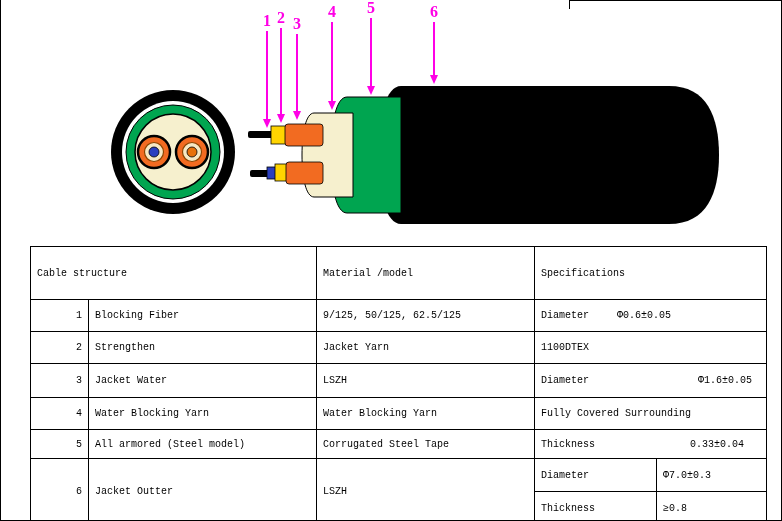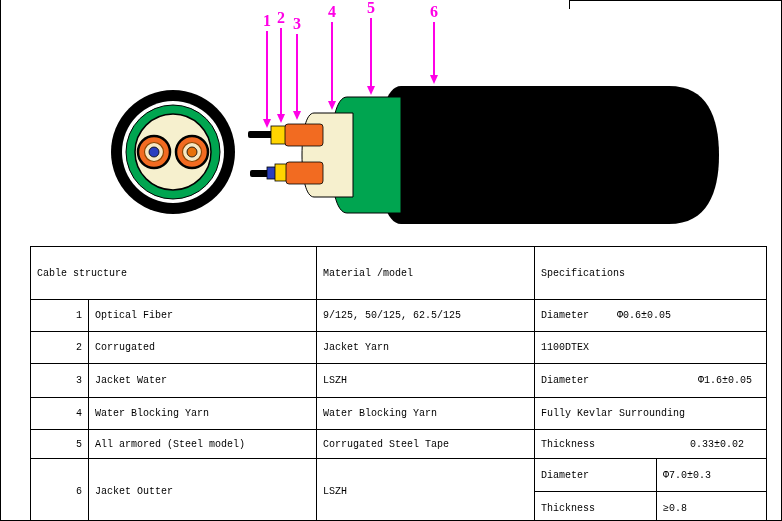--- a/index.html
+++ b/index.html
@@ -143,64 +143,64 @@
 
     <tbody>
         <tr class="r-hdr">
       <td colspan="2">Cable structure</td>
       <td>Material /model</td>
       <td colspan="2">Specifications</td>
     </tr>
 
     <tr class="r-1">
       <td class="num">1</td>
-      <td>Optical Fiber</td>
+      <td>Blocking Fiber</td>
       <td>9/125, 50/125, 62.5/125</td>
       <td colspan="2">
         <div class="specflex s-gap">
           <span>Diameter</span>
           <span>Φ0.6±0.05</span>
         </div>
       </td>
     </tr>
 
     <tr class="r-2">
       <td class="num">2</td>
-      <td>Corrugated</td>
+      <td>Strengthen</td>
       <td>Jacket Yarn</td>
       <td colspan="2">1100DTEX</td>
     </tr>
 
     <tr class="r-3">
       <td class="num">3</td>
       <td>Jacket Water</td>
       <td>LSZH</td>
       <td colspan="2">
         <div class="specflex s-between pr8">
           <span>Diameter</span>
           <span>Φ1.6±0.05</span>
         </div>
       </td>
     </tr>
 
     <tr class="r-4">
       <td class="num">4</td>
       <td>Water Blocking Yarn</td>
       <td>Water Blocking Yarn</td>
-      <td colspan="2">Fully Kevlar Surrounding</td>
+      <td colspan="2">Fully Covered Surrounding</td>
     </tr>
 
     <tr class="r-5">
       <td class="num">5</td>
       <td>All armored (Steel model)</td>
       <td>Corrugated Steel Tape</td>
       <td colspan="2">
         <div class="specflex s-between pr16">
           <span>Thickness</span>
-          <span>0.33±0.02</span>
+          <span>0.33±0.04</span>
         </div>
       </td>
     </tr>
 
     <tr class="r-6a">
       <td class="num" rowspan="2">6</td>
       <td rowspan="2">Jacket Outter</td>
       <td rowspan="2">LSZH</td>
       <td>Diameter</td>
       <td>Φ7.0±0.3</td>

